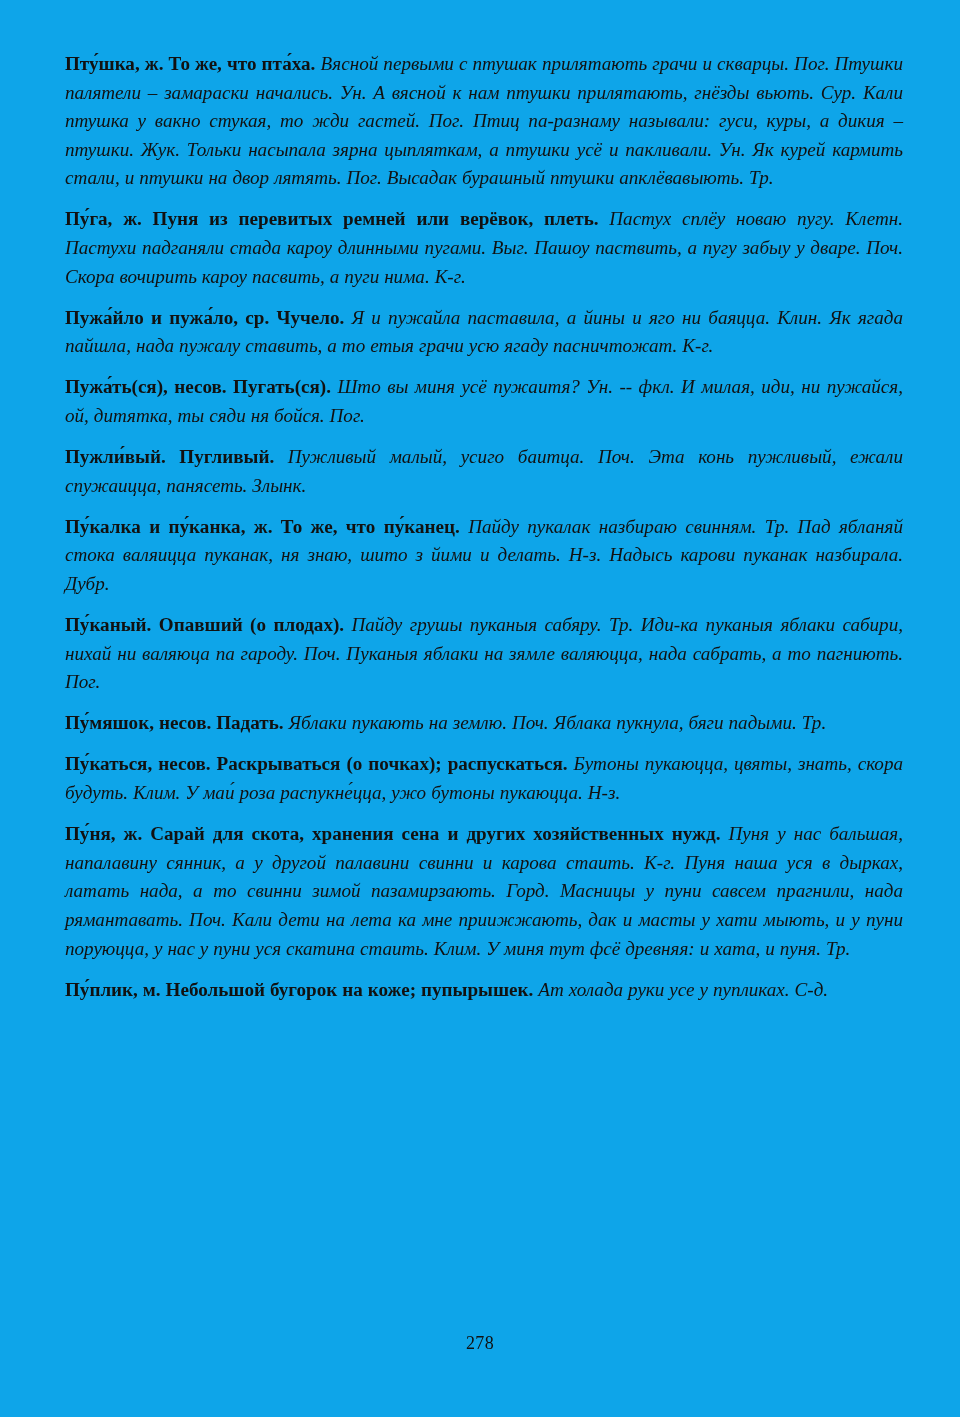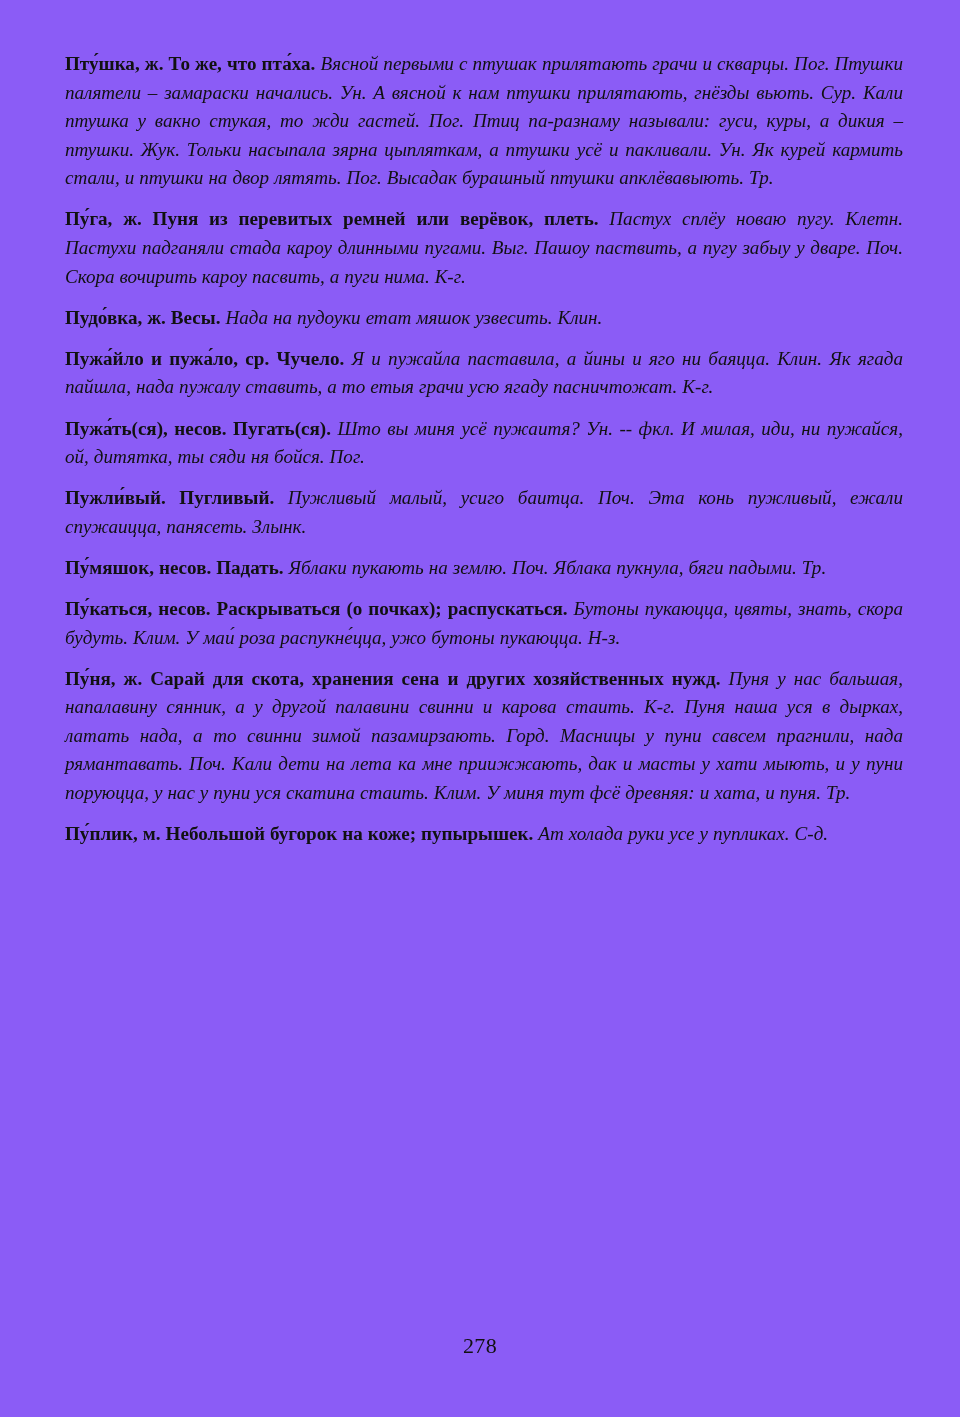--- a/index.html
+++ b/index.html
@@ -14,21 +14,21 @@
     color: #111111;
     position: relative;
     overflow: hidden;
   }
   .page {
     position: absolute;
     left: 0;
     top: 0;
     width: 960px;
     height: 1417px;
-    background: #8b5cf6;
+    background: #0ea5e9;
   }
   .column {
     position: absolute;
     left: 65px;
     top: 50px;
     width: 838px;
   }
   .entry {
     text-align: justify;
     text-justify: inter-word;
@@ -49,36 +49,37 @@
   .ex {
     font-style: italic;
     font-weight: normal;
   }
   .pagenum {
     position: absolute;
     left: 0;
     top: 1333px;
     width: 960px;
     text-align: center;
-    font-size: 22px;
+    font-size: 18px;
     font-style: normal;
     font-weight: normal;
     letter-spacing: 0.4px;
   }
 </style>
 </head>
 <body>
 
 <div class="page">
   <div class="column" id="entry-column">
       <p class="entry"><span class="hw">Пту́шка, ж. То же, что пта́ха.</span> <span class="ex">Вясной первыми с птушак прилятають грачи и скварцы. Пог. Птушки палятели – замараски начались. Ун. А вясной к нам птушки прилятають, гнёзды вьють. Сур. Кали птушка у вакно стукая, то жди гастей. Пог. Птиц па-разнаму называли: гуси, куры, а дикия – птушки. Жук. Тольки насыпала зярна цыпляткам, а птуш­ки усё и пакливали. Ун. Як курей кармить стали, и птушки на двор лятять. Пог. Высадак бурашный птушки апклёвавыють. Тр.</span></p>
       <p class="entry"><span class="hw">Пу́га, ж. Пуня из перевитых ремней или верёвок, плеть.</span> <span class="ex">Пастух сплёу новаю пугу. Клетн. Пастухи падганяли стада кароу длинными пугами. Выг. Пашоу паствить, а пугу забыу у дваре. Поч. Скора вочирить кароу пасвить, а пуги нима. К-г.</span></p>
-      <p class="entry"><span class="hw">Пудо́вка, ж. Весы.</span> <span class="ex">Нада на пудоуки етат мяшок узвесить. Клин.</span></p>
       <p class="entry"><span class="hw">Пужа́йло и пужа́ло, ср. Чучело.</span> <span class="ex">Я и пужайла паставила, а йины и яго ни баяцца. Клин. Як ягада пайшла, нада пужалу ставить, а то етыя грачи усю ягаду пасничтожат. К-г.</span></p>
       <p class="entry"><span class="hw">Пужа́ть(ся), несов. Пугать(ся).</span> <span class="ex">Што вы миня усё пужаитя? Ун. -- фкл. И милая, иди, ни пужайся, ой, дитятка,  ты сяди ня бойся. Пог.</span></p>
       <p class="entry"><span class="hw">Пужли́вый. Пугливый.</span> <span class="ex">Пужливый малый, усиго баитца. Поч. Эта конь пужливый, ежали спужаицца, панясеть. Злынк.</span></p>
+      <p class="entry"><span class="hw">Пу́калка и пу́канка, ж. То же, что пу́канец.</span> <span class="ex">Пайду пукалак назбираю свинням. Тр. Пад ябланяй стока валяицца пуканак, ня знаю, шито з йими и делать. Н-з. Надысь карови пуканак назбирала. Дубр.</span></p>
+      <p class="entry"><span class="hw">Пу́каный. Опавший (о плодах).</span> <span class="ex">Пайду грушы пуканыя сабяру. Тр. Иди-ка пуканыя яб­лаки сабири, нихай ни валяюца па гароду. Поч. Пуканыя яблаки на зямле валяюцца, нада сабрать, а то пагниють. Пог.</span></p>
       <p class="entry"><span class="hw">Пу́мяшок, несов. Падать.</span> <span class="ex">Яблаки пукають на землю. Поч. Яблака пукнула, бяги падыми. Тр.</span></p>
       <p class="entry"><span class="hw">Пу́каться, несов. Раскрываться (о почках); распускаться.</span> <span class="ex">Бутоны пукаюцца, цвяты, знать, скора будуть. Клим. У маи́ роза распукне́цца, ужо бутоны пукаюцца. Н-з.</span></p>
       <p class="entry"><span class="hw">Пу́ня, ж. Сарай для скота, хранения сена и других хозяйственных нужд.</span> <span class="ex">Пуня у нас бальшая, напалавину сянник, а у другой палавини свинни и карова стаить. К-г. Пуня наша уся в дырках, латать нада, а то свинни зимой пазамирзають. Горд. Масницы у пуни сав­сем прагнили, нада рямантавать. Поч. Кали дети на лета ка мне приижжають, дак и масты у хати мыють, и у пуни поруюцца, у нас у пуни уся скатина стаить. Клим. У миня тут фсё древняя: и хата, и пуня. Тр.</span></p>
       <p class="entry"><span class="hw">Пу́плик, м. Небольшой бугорок на коже; пупырышек.</span> <span class="ex">Ат холада руки усе у пупликах. С-д.</span></p>
     </div>
   <div class="pagenum">278</div>
 </div>
 
 </body></html>

